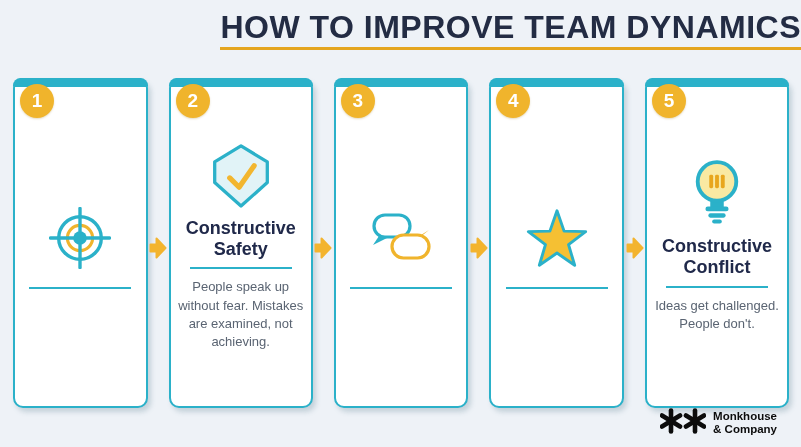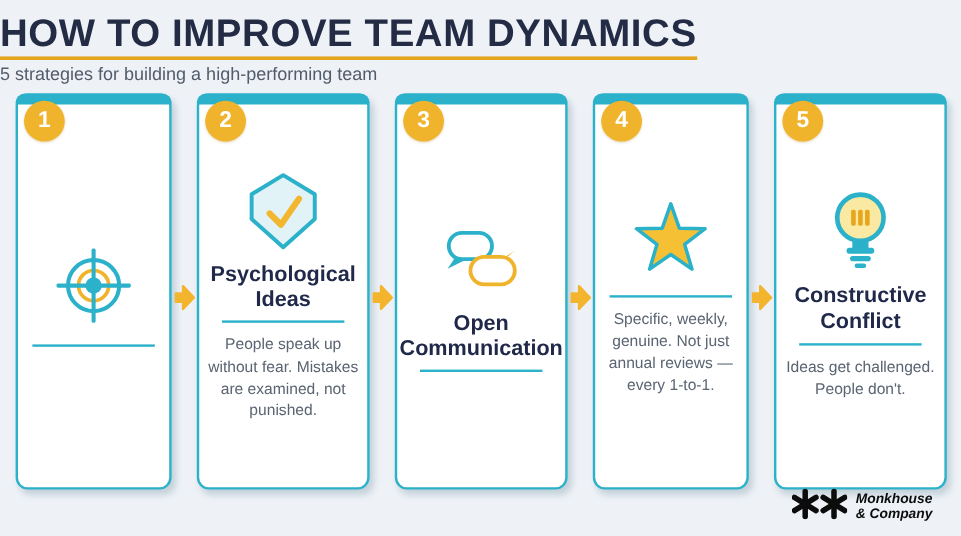--- a/index.html
+++ b/index.html
@@ -9,21 +9,21 @@
   .stage {
     position: relative;
     width: 801px;
     height: 447px;
     background: #eef2f7;
     overflow: hidden;
     margin: 0 auto;
   }
 
   
-  .header { text-align: left; padding-top: 10px; }
+  .header { text-align: right; padding-top: 10px; }
   .main-title {
     display: inline-block;
     font-size: 32px;
     font-weight: bold;
     letter-spacing: 0.5px;
     color: #232c44;
     line-height: 1.1;
     padding-bottom: 2px;
     border-bottom: 3px solid #e4a51f;
   }
@@ -119,31 +119,29 @@
     display: flex;
     align-items: center;
     gap: 7px;
   }
   .brand-text {
     font-size: 11.5px;
     font-weight: bold;
     color: #0c0c0c;
     line-height: 1.12;
     text-align: left;
-    font-style: italic;
   }
 </style>
 </head>
 <body>
 
 <div class="stage">
 
   <div class="header">
     <div class="main-title">HOW TO IMPROVE TEAM DYNAMICS</div>
-    <div class="subtitle">5 strategies for building a high-performing team</div>
   </div>
 
   <div class="cards-row">
 
     <div class="card">
       <div class="card-topbar"></div>
       <div class="card-number">1</div>
       <div class="card-icon">
         <svg width="62" height="62" viewBox="0 0 64 64">
           <circle cx="32" cy="32" r="22" fill="none" stroke="#2bb1c9" stroke-width="3.5"></circle>
@@ -164,62 +162,60 @@
 
     <div class="card">
       <div class="card-topbar"></div>
       <div class="card-number">2</div>
       <div class="card-icon">
         <svg width="62" height="66" viewBox="0 0 66 70">
           <polygon points="33,3 61,20 61,42 33,67 5,42 5,20" fill="#e1f3f7" stroke="#2bb1c9" stroke-width="3.5" stroke-linejoin="round"></polygon>
           <path d="M21,37 L31,47 L47,24" fill="none" stroke="#f2b62f" stroke-width="5.5" stroke-linecap="round" stroke-linejoin="round"></path>
         </svg>
       </div>
-      <div class="card-title">Psychological Ideas</div>
-      <div class="card-underline"></div>
-      <div class="card-desc">People speak up without fear. Mistakes are examined, not punished.</div>
+      <div class="card-title">Constructive Safety</div>
+      <div class="card-underline"></div>
+      <div class="card-desc">People speak up without fear. Mistakes are examined, not achieving.</div>
     </div>
 
     <div class="arrow-gap">
       <svg width="18" height="26" viewBox="0 0 18 26">
         <path d="M1.5,9.5 h6 V3.5 L16.5,13 L7.5,22.5 V16.5 H1.5 Z" fill="#f3b42e" stroke="#f3b42e" stroke-width="2" stroke-linejoin="round"></path>
       </svg>
     </div>
 
     <div class="card">
       <div class="card-topbar"></div>
       <div class="card-number">3</div>
       <div class="card-icon">
         <svg width="64" height="56" viewBox="0 0 64 56">
           <path d="M10,26 L4,35 L20,27 Z" fill="#2bb1c9"></path>
           <rect x="5" y="5" width="36" height="22" rx="11" fill="#ffffff" stroke="#2bb1c9" stroke-width="3.2"></rect>
           <path d="M50,28 L60,20 L44,30 Z" fill="#f0b42c"></path>
           <rect x="23" y="25" width="37" height="23" rx="11.5" fill="#ffffff" stroke="#f0b42c" stroke-width="3.2"></rect>
         </svg>
       </div>
-      <div class="card-title">Open Communication</div>
       <div class="card-underline"></div>
     </div>
 
     <div class="arrow-gap">
       <svg width="18" height="26" viewBox="0 0 18 26">
         <path d="M1.5,9.5 h6 V3.5 L16.5,13 L7.5,22.5 V16.5 H1.5 Z" fill="#f3b42e" stroke="#f3b42e" stroke-width="2" stroke-linejoin="round"></path>
       </svg>
     </div>
 
     <div class="card">
       <div class="card-topbar"></div>
       <div class="card-number">4</div>
       <div class="card-icon">
         <svg width="66" height="64" viewBox="0 0 68 64">
           <path d="M34,4 L41.3,24.9 L63.5,25.4 L45.9,38.9 L52.2,60.1 L34,47.5 L15.8,60.1 L22.1,38.9 L4.5,25.4 L26.7,24.9 Z" fill="#f5c033" stroke="#2bb1c9" stroke-width="3" stroke-linejoin="round"></path>
         </svg>
       </div>
       <div class="card-underline"></div>
-      <div class="card-desc">Specific, weekly, genuine. Not just annual reviews — every 1-to-1.</div>
     </div>
 
     <div class="arrow-gap">
       <svg width="18" height="26" viewBox="0 0 18 26">
         <path d="M1.5,9.5 h6 V3.5 L16.5,13 L7.5,22.5 V16.5 H1.5 Z" fill="#f3b42e" stroke="#f3b42e" stroke-width="2" stroke-linejoin="round"></path>
       </svg>
     </div>
 
     <div class="card">
       <div class="card-topbar"></div>

